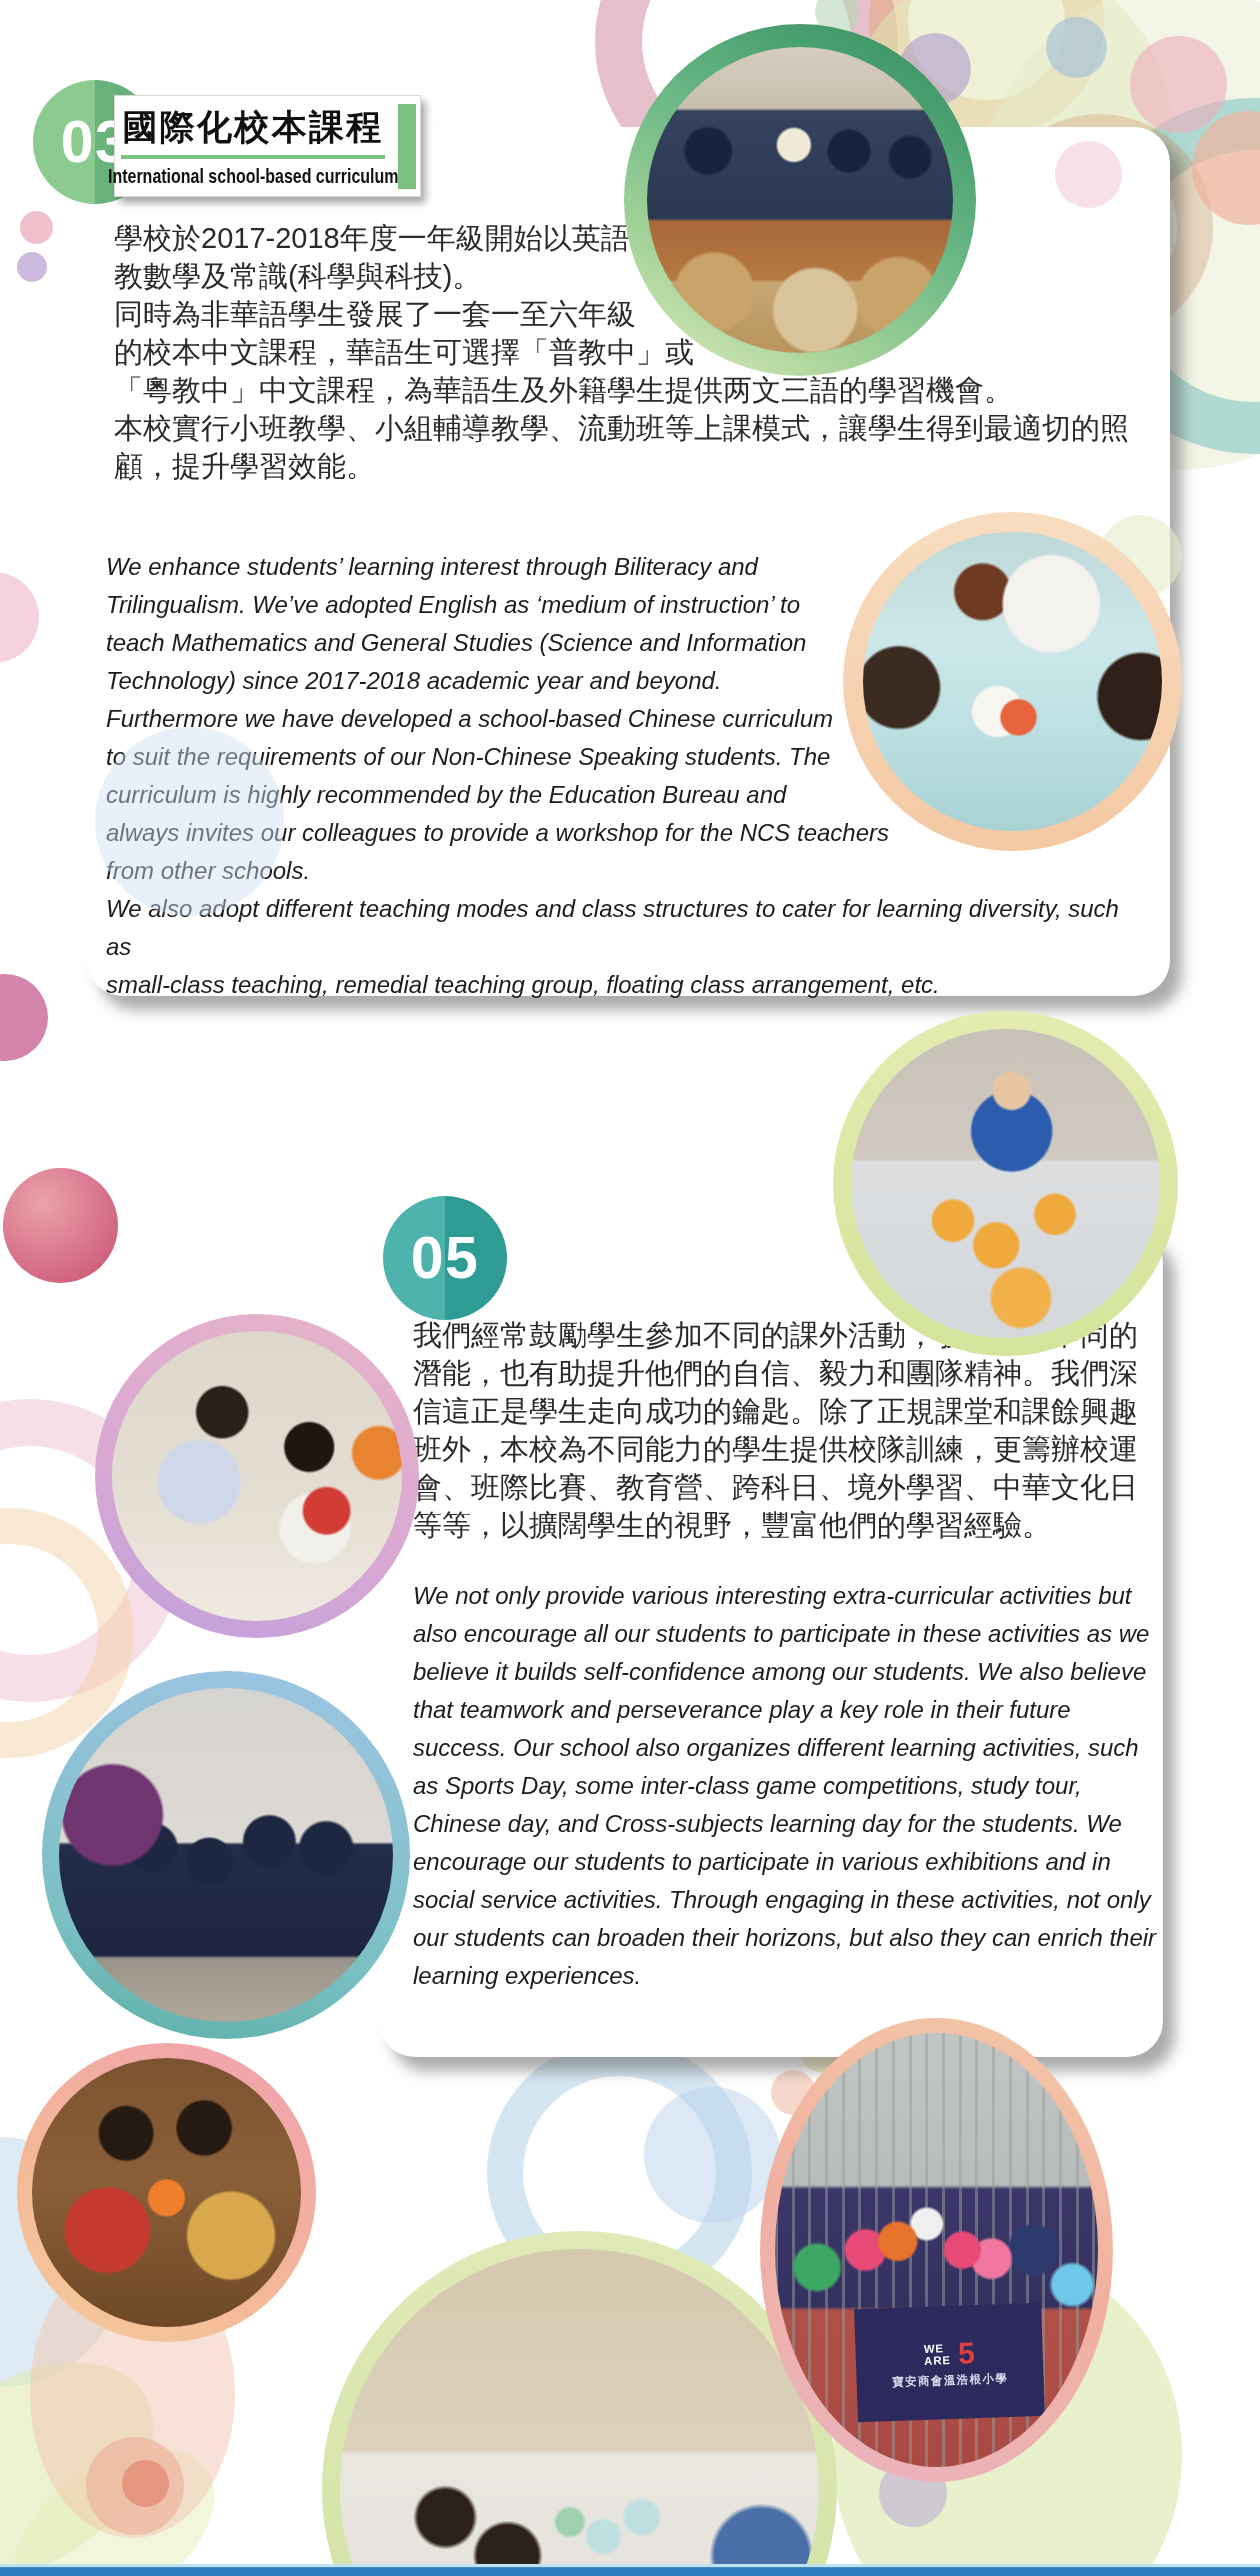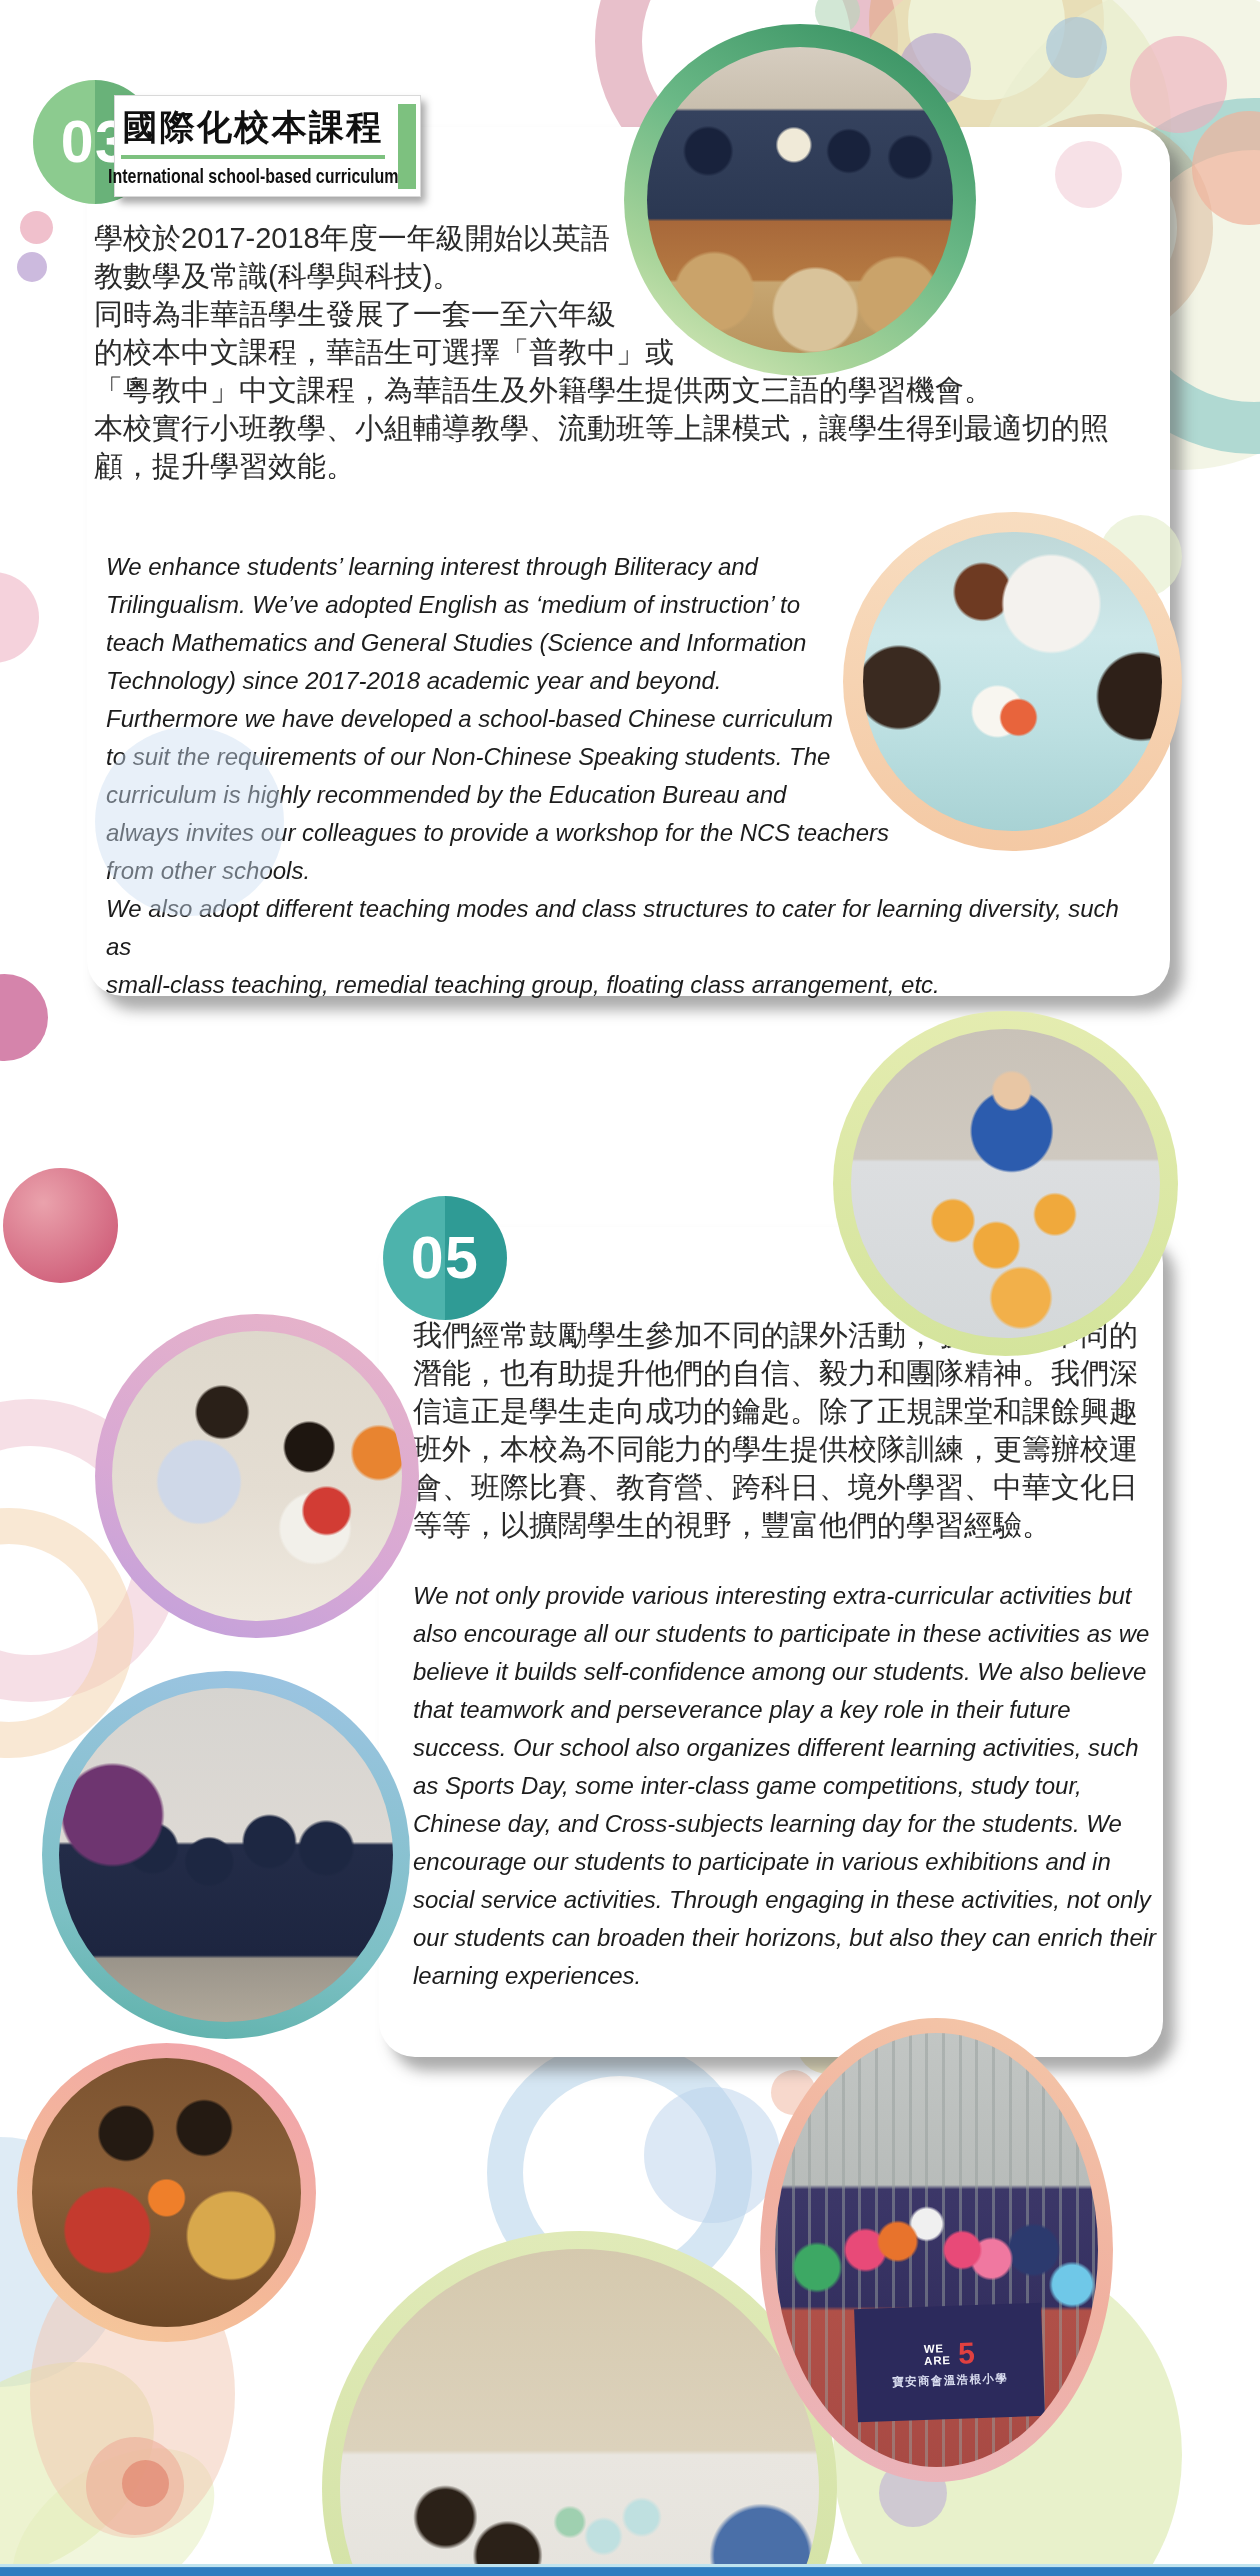--- a/index.html
+++ b/index.html
@@ -36,21 +36,21 @@
       transform:scaleX(.78);transform-origin:center;margin-top:4.5px;}
   .hdr-bar{position:absolute;right:4.5px;top:7.6px;bottom:7.6px;width:18px;}
   .bar03{background:#7dc17f;}
   .bar04{background:#3aa6a0;}
 
   
   .zh{position:absolute;z-index:5;white-space:pre-line;font-size:29px;line-height:38px;
       color:#2a2a2a;}
   .en{position:absolute;z-index:5;white-space:pre-line;font-style:italic;font-size:24px;
       line-height:38px;color:#1c1c1c;}
-  .zh03{left:7px;top:92px;width:1030px;}
+  .zh03{left:27px;top:92px;width:1030px;}
   .en03{left:19px;top:421px;width:1034px;}
   .zh04{left:34px;top:89px;width:758px;}
   .en04{left:34px;top:350px;width:758px;}
 
   
   .photo{position:absolute;z-index:4;border-radius:50%;}
   .photo>.inner{width:100%;height:100%;border-radius:50%;}
 
   .p1{left:624px;top:23.5px;width:352px;height:352px;padding:23px;box-sizing:border-box;
       background:linear-gradient(210deg,#2e8a5c 0%,#6ab886 45%,#a8d49a 75%,#e4eec0 100%);}

